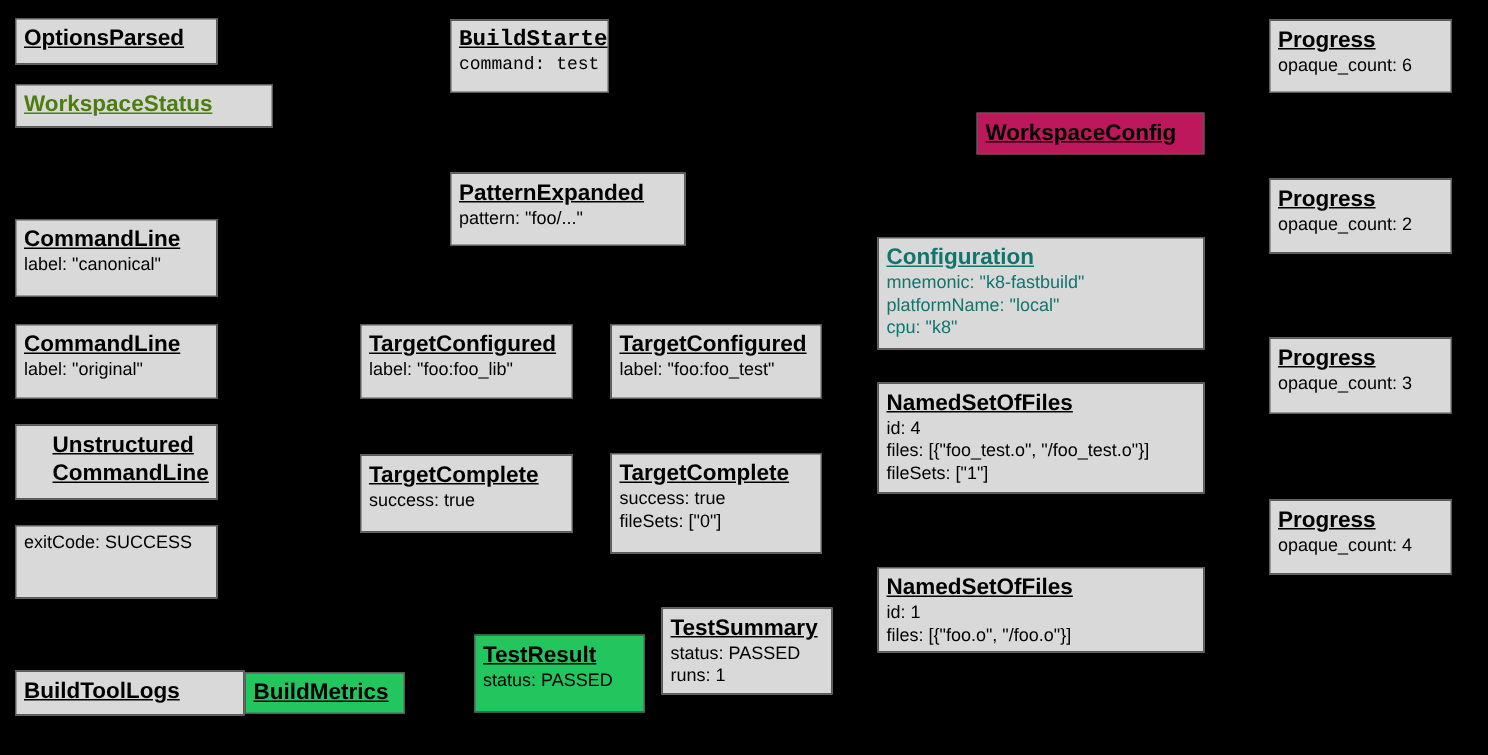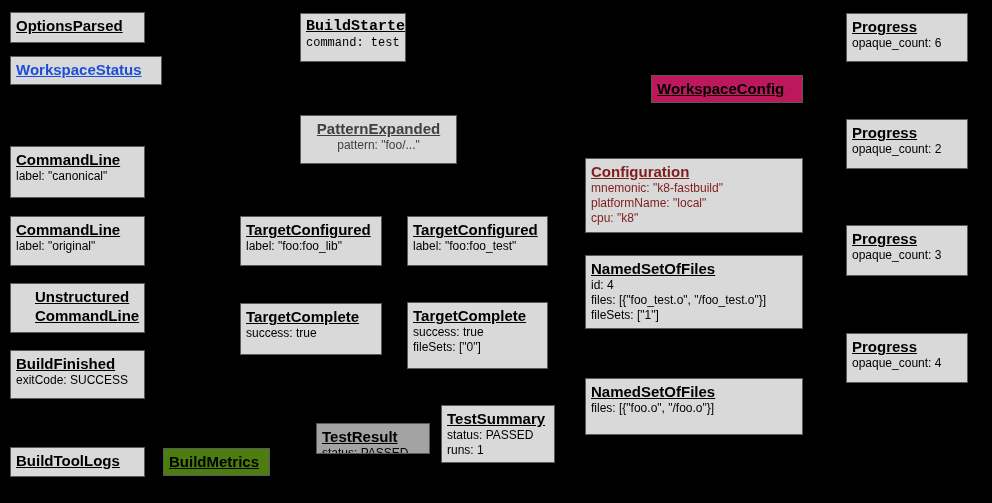--- a/index.html
+++ b/index.html
@@ -43,96 +43,96 @@
     display: block;
   }
 </style>
 </head>
 <body>
 
 <div class="canvas" style="background: rgb(0, 0, 0);">
     <div class="event-box" style="left: 10px; top: 12px; width: 135px; height: 31px; background: rgb(217, 217, 217); border-color: rgb(90, 90, 90); color: rgb(0, 0, 0);">
       <span class="event-title">OptionsParsed</span>
     </div>
-    <div class="event-box" style="left: 10px; top: 56px; width: 152px; height: 29px; background: rgb(217, 217, 217); border-color: rgb(90, 90, 90); color: #1d4ed8;">
+    <div class="event-box" style="left: 10px; top: 56px; width: 172px; height: 29px; background: rgb(217, 217, 217); border-color: rgb(90, 90, 90); color: #4d7c0f;">
       <span class="event-title">WorkspaceStatus</span>
     </div>
     <div class="event-box" style="left: 10px; top: 146px; width: 135px; height: 52px; background: rgb(217, 217, 217); border-color: rgb(90, 90, 90); color: rgb(0, 0, 0);">
       <span class="event-title">CommandLine</span>
       <span class="event-field">label: "canonical"</span>
     </div>
     <div class="event-box" style="left: 10px; top: 216px; width: 135px; height: 50px; background: rgb(217, 217, 217); border-color: rgb(90, 90, 90); color: rgb(0, 0, 0);">
       <span class="event-title">CommandLine</span>
       <span class="event-field">label: "original"</span>
     </div>
     <div class="event-box" style="left: 10px; top: 283px; width: 135px; height: 50px; background: rgb(217, 217, 217); border-color: rgb(90, 90, 90); color: rgb(0, 0, 0); padding-left: 24px;">
       <span class="event-title">Unstructured</span>
       <span class="event-title">CommandLine</span>
     </div>
     <div class="event-box" style="left: 10px; top: 350px; width: 135px; height: 49px; background: rgb(217, 217, 217); border-color: rgb(90, 90, 90); color: rgb(0, 0, 0);">
-      <span class="event-title">BuildFinished</span>
       <span class="event-field">exitCode: SUCCESS</span>
     </div>
-    <div class="event-box" style="left: 10px; top: 447px; width: 135px; height: 30px; background: rgb(217, 217, 217); border-color: rgb(90, 90, 90); color: rgb(0, 0, 0);">
+    <div class="event-box" style="left: 10px; top: 447px; width: 153px; height: 30px; background: rgb(217, 217, 217); border-color: rgb(90, 90, 90); color: rgb(0, 0, 0);">
       <span class="event-title">BuildToolLogs</span>
     </div>
-    <div class="event-box" style="left: 163px; top: 448px; width: 107px; height: 28px; background: #4d7c0f; border-color: rgb(90, 90, 90); color: rgb(0, 0, 0);">
+    <div class="event-box" style="left: 163px; top: 448px; width: 107px; height: 28px; background: #22c55e; border-color: rgb(90, 90, 90); color: rgb(0, 0, 0);">
       <span class="event-title">BuildMetrics</span>
     </div>
     <div class="event-box" style="left: 300px; top: 13px; width: 106px; height: 49px; background: rgb(217, 217, 217); border-color: rgb(90, 90, 90); color: rgb(0, 0, 0); font-family: Liberation Mono, monospace;">
       <span class="event-title">BuildStarted</span>
       <span class="event-field">command: test</span>
     </div>
-    <div class="event-box" style="left: 300px; top: 115px; width: 157px; height: 49px; background: rgb(217, 217, 217); border-color: rgb(90, 90, 90); color: #404040; text-align: center;">
+    <div class="event-box" style="left: 300px; top: 115px; width: 157px; height: 49px; background: rgb(217, 217, 217); border-color: rgb(90, 90, 90); color: #000000;">
       <span class="event-title">PatternExpanded</span>
       <span class="event-field">pattern: "foo/..."</span>
     </div>
     <div class="event-box" style="left: 240px; top: 216px; width: 142px; height: 50px; background: rgb(217, 217, 217); border-color: rgb(90, 90, 90); color: rgb(0, 0, 0);">
       <span class="event-title">TargetConfigured</span>
       <span class="event-field">label: "foo:foo_lib"</span>
     </div>
     <div class="event-box" style="left: 407px; top: 216px; width: 141px; height: 50px; background: rgb(217, 217, 217); border-color: rgb(90, 90, 90); color: rgb(0, 0, 0);">
       <span class="event-title">TargetConfigured</span>
       <span class="event-field">label: "foo:foo_test"</span>
     </div>
     <div class="event-box" style="left: 240px; top: 303px; width: 142px; height: 52px; background: rgb(217, 217, 217); border-color: rgb(90, 90, 90); color: rgb(0, 0, 0);">
       <span class="event-title">TargetComplete</span>
       <span class="event-field">success: true</span>
     </div>
     <div class="event-box" style="left: 407px; top: 302px; width: 141px; height: 67px; background: rgb(217, 217, 217); border-color: rgb(90, 90, 90); color: rgb(0, 0, 0);">
       <span class="event-title">TargetComplete</span>
       <span class="event-field">success: true</span>
       <span class="event-field">fileSets: ["0"]</span>
     </div>
-    <div class="event-box" style="left: 316px; top: 423px; width: 114px; height: 31px; background: #a3a3a3; border-color: rgb(90, 90, 90); color: rgb(0, 0, 0);">
+    <div class="event-box" style="left: 316px; top: 423px; width: 114px; height: 52px; background: #22c55e; border-color: rgb(90, 90, 90); color: rgb(0, 0, 0);">
       <span class="event-title">TestResult</span>
       <span class="event-field">status: PASSED</span>
     </div>
     <div class="event-box" style="left: 441px; top: 405px; width: 114px; height: 58px; background: rgb(217, 217, 217); border-color: rgb(90, 90, 90); color: rgb(0, 0, 0);">
       <span class="event-title">TestSummary</span>
       <span class="event-field">status: PASSED</span>
       <span class="event-field">runs: 1</span>
     </div>
     <div class="event-box" style="left: 651px; top: 75px; width: 152px; height: 28px; background: #be185d; border-color: rgb(90, 90, 90); color: rgb(0, 0, 0);">
       <span class="event-title">WorkspaceConfig</span>
     </div>
-    <div class="event-box" style="left: 585px; top: 158px; width: 218px; height: 75px; background: rgb(217, 217, 217); border-color: rgb(90, 90, 90); color: #7f1d1d;">
+    <div class="event-box" style="left: 585px; top: 158px; width: 218px; height: 75px; background: rgb(217, 217, 217); border-color: rgb(90, 90, 90); color: #0f766e;">
       <span class="event-title">Configuration</span>
       <span class="event-field">mnemonic: "k8-fastbuild"</span>
       <span class="event-field">platformName: "local"</span>
       <span class="event-field">cpu: "k8"</span>
     </div>
     <div class="event-box" style="left: 585px; top: 255px; width: 218px; height: 74px; background: rgb(217, 217, 217); border-color: rgb(90, 90, 90); color: rgb(0, 0, 0);">
       <span class="event-title">NamedSetOfFiles</span>
       <span class="event-field">id: 4</span>
       <span class="event-field">files: [{"foo_test.o", "/foo_test.o"}]</span>
       <span class="event-field">fileSets: ["1"]</span>
     </div>
     <div class="event-box" style="left: 585px; top: 378px; width: 218px; height: 57px; background: rgb(217, 217, 217); border-color: rgb(90, 90, 90); color: rgb(0, 0, 0);">
       <span class="event-title">NamedSetOfFiles</span>
+      <span class="event-field">id: 1</span>
       <span class="event-field">files: [{"foo.o", "/foo.o"}]</span>
     </div>
     <div class="event-box" style="left: 846px; top: 13px; width: 122px; height: 49px; background: rgb(217, 217, 217); border-color: rgb(90, 90, 90); color: rgb(0, 0, 0);">
       <span class="event-title">Progress</span>
       <span class="event-field">opaque_count: 6</span>
     </div>
     <div class="event-box" style="left: 846px; top: 119px; width: 122px; height: 50px; background: rgb(217, 217, 217); border-color: rgb(90, 90, 90); color: rgb(0, 0, 0);">
       <span class="event-title">Progress</span>
       <span class="event-field">opaque_count: 2</span>
     </div>

